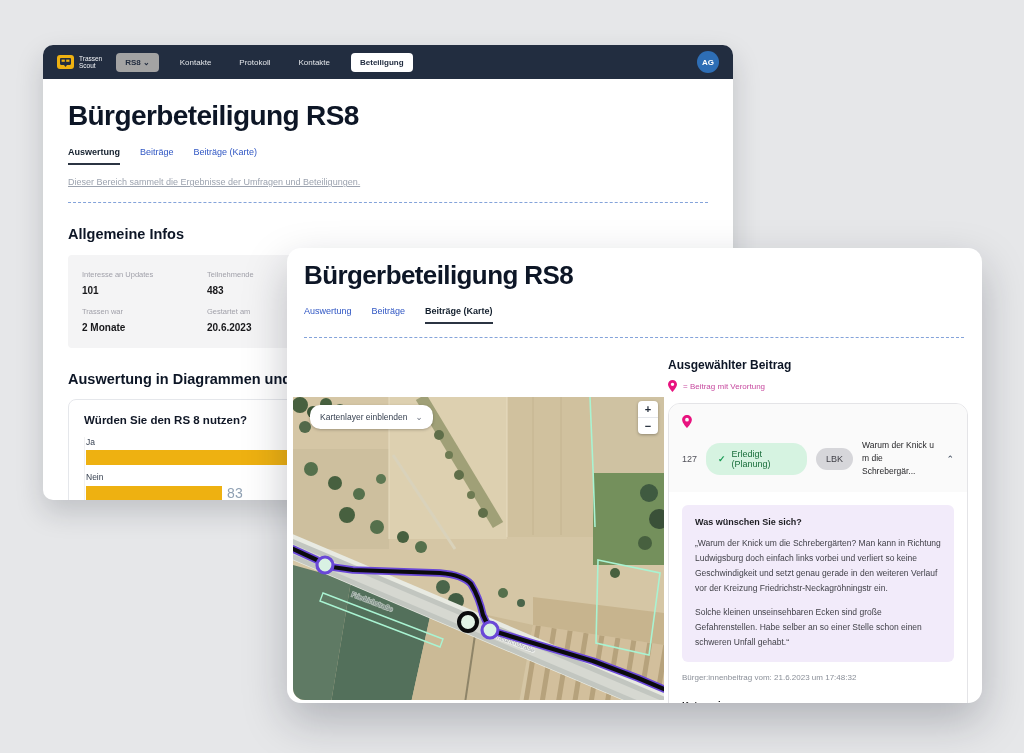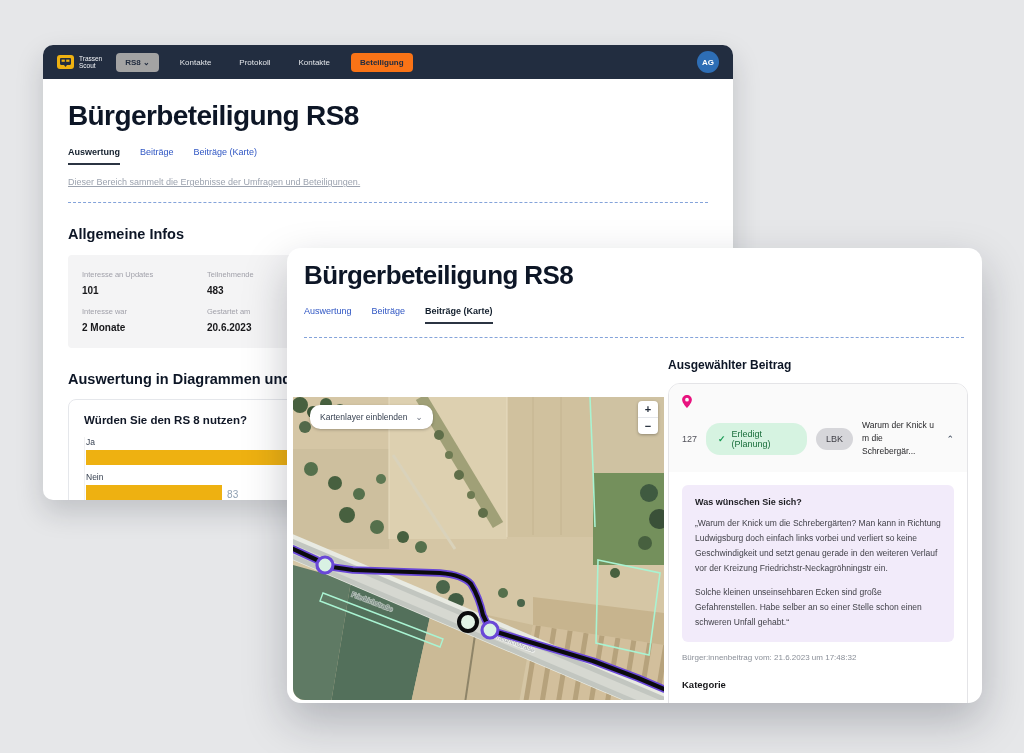--- a/index.html
+++ b/index.html
@@ -12,21 +12,21 @@
     box-shadow:0 18px 44px rgba(20,25,40,.25);overflow:hidden;z-index:2;}
 
   
   .nav{height:34px;background:#222d40;display:flex;align-items:center;padding:0 14px;gap:14px;}
   .brand{display:flex;align-items:center;gap:5px;cursor:pointer;}
   .brand-icon{width:17px;height:14px;background:#eeb111;border-radius:3px;display:flex;align-items:center;justify-content:center;}
   .brand-icon svg{display:block;}
   .brand-text{color:#f2f4f7;font-size:6.5px;line-height:1.15;display:flex;flex-direction:column;}
   .pill-btn{border:none;border-radius:4px;font-size:8px;font-weight:bold;padding:5px 9px;cursor:pointer;font-family:inherit;}
   .pill-yellow{background:#a3a3a3;color:#222d40;}
-  .pill-gray{background:#f97316;color:#222d40;}
+  .pill-gray{background:#ffffff;color:#222d40;}
   .nav-link{color:#e3e6ea;font-size:8px;cursor:pointer;margin:0 7px;}
   .avatar{margin-left:auto;width:22px;height:22px;border-radius:50%;background:#2e6eb5;color:#fff;
     font-size:8px;font-weight:bold;display:flex;align-items:center;justify-content:center;cursor:pointer;}
 
   
   .content{padding:0 25px;}
   h1.page-title{margin:21px 0 0 0;font-size:28px;font-weight:800;letter-spacing:-.6px;color:#0d1626;}
   .win.front h1.page-title{margin:12px 0 0 17px;font-size:26px;}
   .tabs{display:flex;gap:20px;margin-top:15px;}
   .tab{font-size:9px;color:#3057c4;cursor:pointer;padding-bottom:6px;}
@@ -41,21 +41,21 @@
   .stat{display:flex;flex-direction:column;}
   .stat .lbl{font-size:7.5px;color:#a1a1aa;margin-top:11px;}
   .stat .lbl:first-child{margin-top:0;}
   .stat .val{font-size:10px;font-weight:bold;color:#18181b;margin-top:6px;}
   .chart-card{margin-top:12px;width:610px;border:1px solid #e5e7eb;border-radius:8px;padding:14px 15px;}
   .chart-title{font-size:11.5px;font-weight:800;color:#111827;}
   .chart-area{margin-top:11px;border-left:1px solid #f1f1f2;padding-left:1px;}
   .bar-label{font-size:8.5px;color:#374151;margin:7px 0 3px 0;}
   .bar-row{display:flex;align-items:flex-end;}
   .bar{height:15px;background:#eeb111;}
-  .bar-val{font-size:10px;color:#8fa0b3;margin-left:5px;}
+  .bar-val{font-size:14px;color:#8fa0b3;margin-left:5px;}
 
   
   .front-dashed{margin:13px 18px 0 17px;}
   .map{position:absolute;left:6px;top:149px;width:371px;bottom:3px;background:#d8c9a8;
     border-bottom-left-radius:12px;overflow:hidden;}
   .map svg{position:absolute;left:0;top:0;}
   .layer-btn{position:absolute;left:17px;top:8px;background:#fff;border:none;border-radius:10px;
     padding:7px 10px;font-size:8.5px;color:#374151;box-shadow:0 1px 3px rgba(0,0,0,.25);
     display:flex;align-items:center;gap:8px;cursor:pointer;font-family:inherit;}
   .zoomctl{position:absolute;right:6px;top:4px;width:20px;background:#fff;border-radius:4px;
@@ -120,21 +120,21 @@
         <span class="tab">Beiträge (Karte)</span>
       </nav>
       <div class="desc">Dieser Bereich sammelt die Ergebnisse der Umfragen und Beteiligungen.</div>
       <hr class="dashed">
 
       <h2 class="sec">Allgemeine Infos</h2>
       <div class="stats">
         <div class="stat">
           <span class="lbl">Interesse an Updates</span>
           <span class="val">101</span>
-          <span class="lbl">Interesse war</span>
+          <span class="lbl">Trassen war</span>
           <span class="val">2 Monate</span>
         </div>
         <div class="stat">
           <span class="lbl">Teilnehmende</span>
           <span class="val">483</span>
           <span class="lbl">Gestartet am</span>
           <span class="val">20.6.2023</span>
         </div>
         <div></div>
       </div>
@@ -270,20 +270,26 @@
         <span style="color:#6b7280;">⌄</span>
       </button>
       <div class="zoomctl">
         <div class="zbtn">+</div>
         <div class="zbtn">−</div>
       </div>
     </div>
 
     <aside class="right-panel">
       <div class="rp-head">Ausgewählter Beitrag</div>
+      <div class="rp-legend">
+        <svg width="9" height="12" viewBox="0 0 12 16">
+            <path d="M6 0C2.7 0 0 2.6 0 5.8 0 10 6 16 6 16s6-6 6-10.2C12 2.6 9.3 0 6 0zm0 8.1a2.3 2.3 0 1 1 0-4.6 2.3 2.3 0 0 1 0 4.6z" fill="#e8137f"></path>
+          </svg>
+        <span>= Beitrag mit Verortung</span>
+      </div>
 
       <div class="beitrag-card">
         <div class="bc-header">
           <svg width="10" height="13" viewBox="0 0 12 16">
               <path d="M6 0C2.7 0 0 2.6 0 5.8 0 10 6 16 6 16s6-6 6-10.2C12 2.6 9.3 0 6 0zm0 8.1a2.3 2.3 0 1 1 0-4.6 2.3 2.3 0 0 1 0 4.6z" fill="#e8137f"></path>
             </svg>
           <div class="bc-row">
             <span class="bc-id">127</span>
             <span class="status-pill">
               <span class="chk">✓</span>

